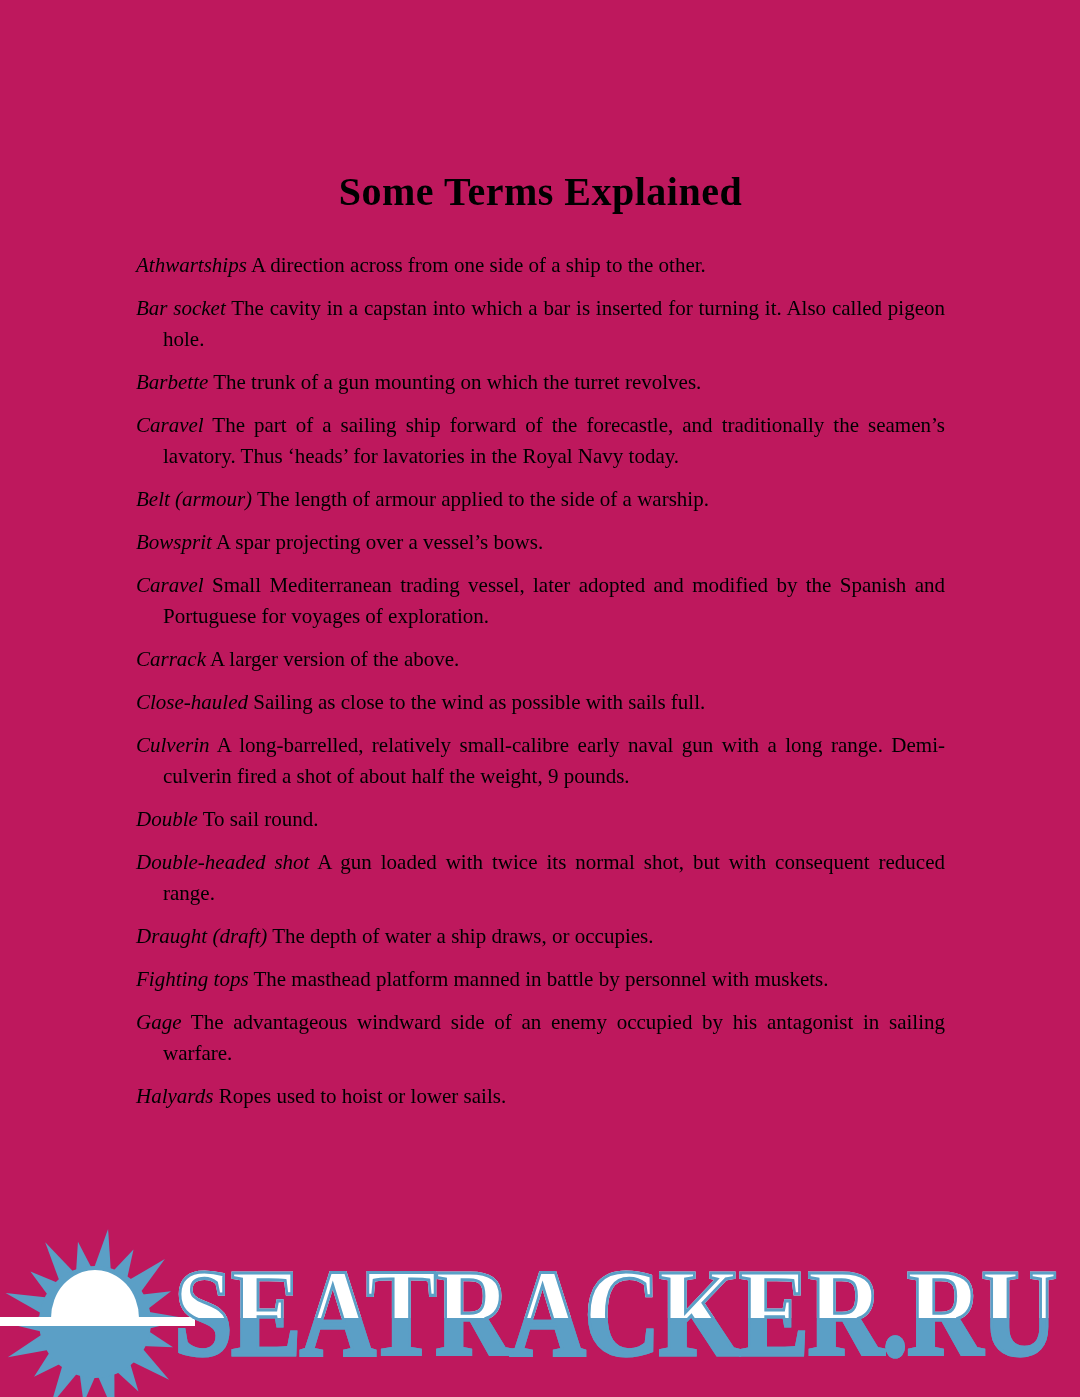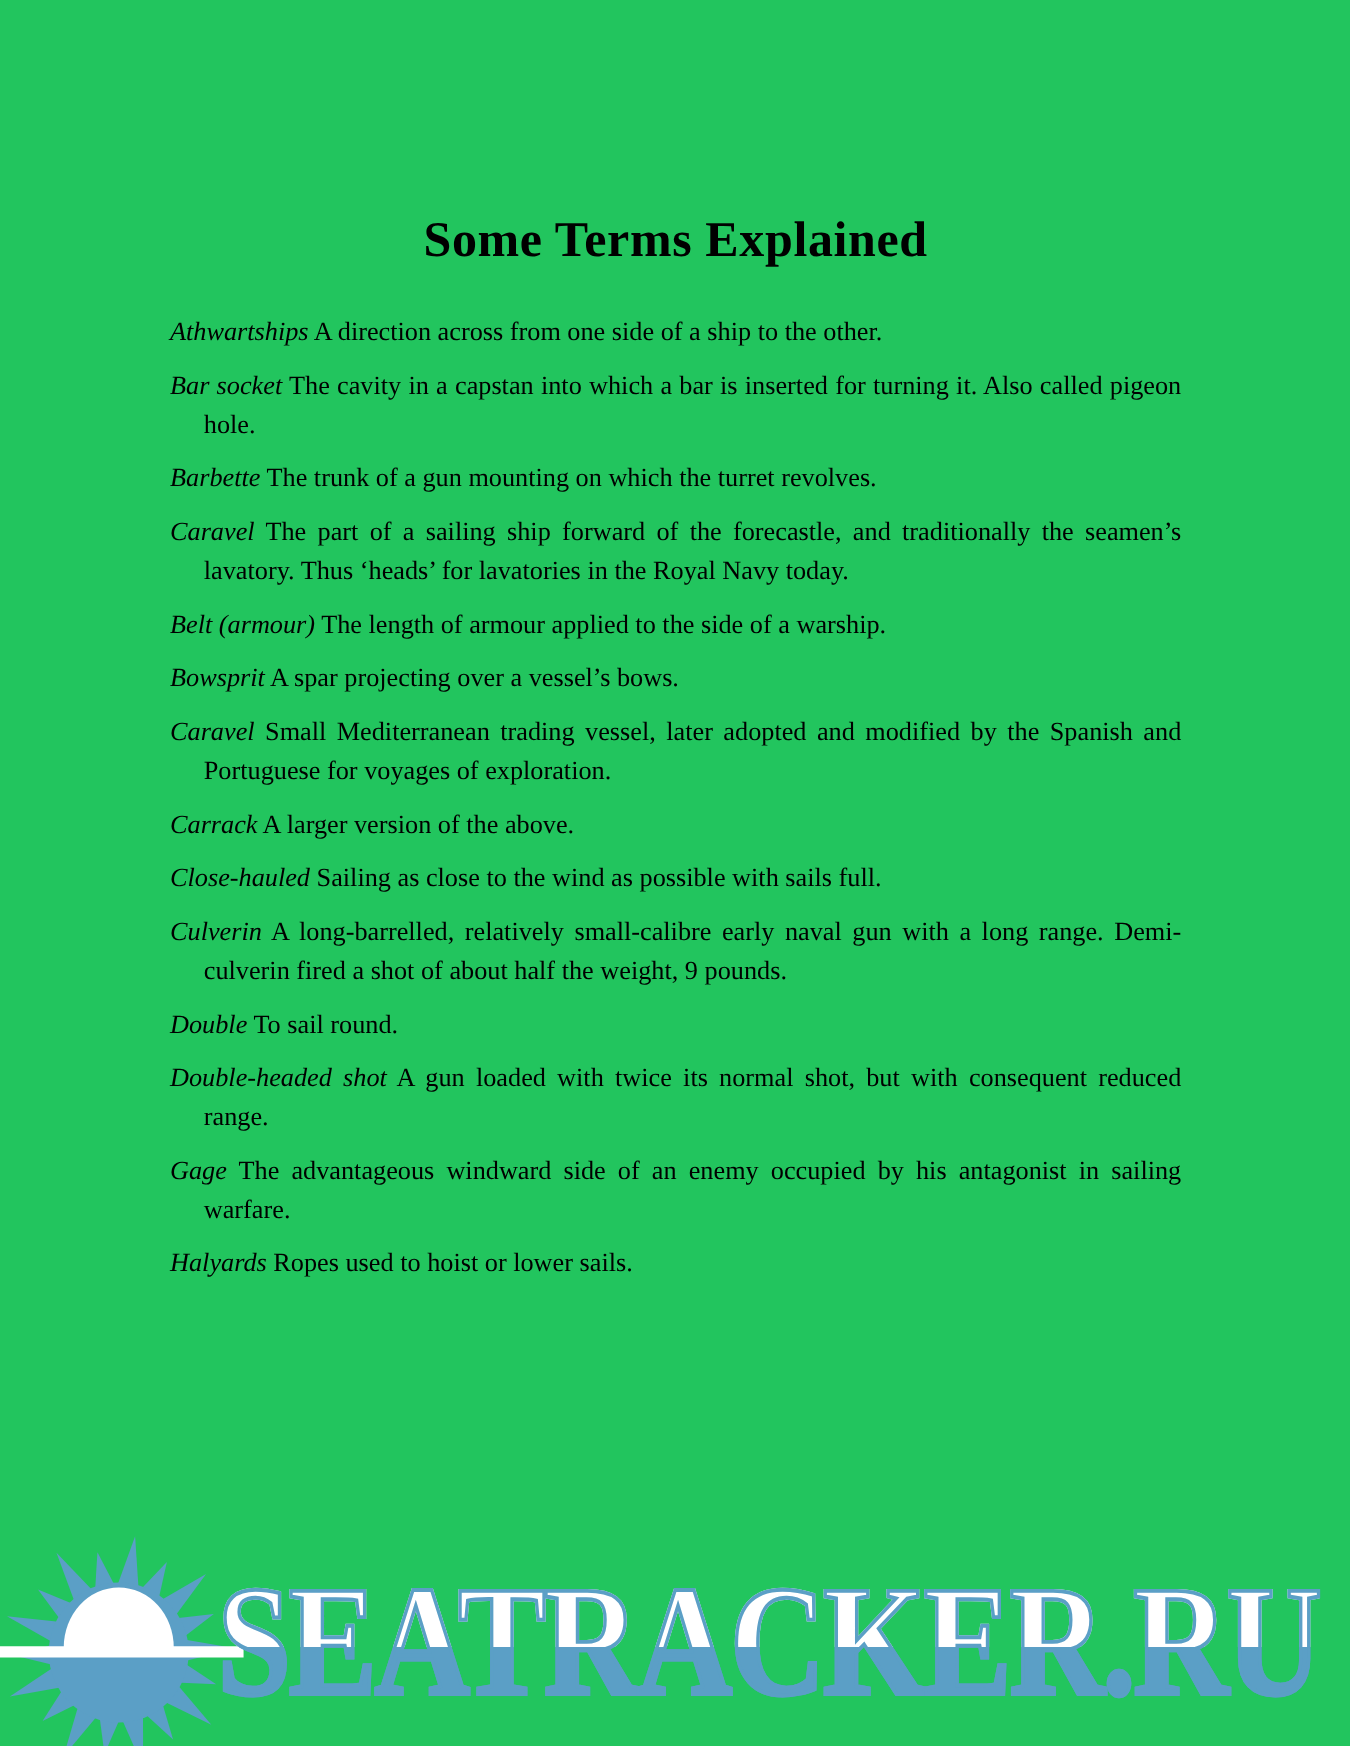--- a/index.html
+++ b/index.html
@@ -1,20 +1,20 @@
 <!DOCTYPE html>
 <html><head>
 <meta charset="utf-8">
 <style>
   html, body { margin: 0; padding: 0; background: #ffffff; }
   .page {
     position: relative;
     width: 1080px;
     height: 1397px;
-    background: #22c55e;
+    background: #be185d;
     overflow: hidden;
     font-family: "Liberation Serif", serif;
     color: #000000;
   }
   .content {
     position: absolute;
     left: 136px;
     top: 168px;
     width: 809px;
   }
@@ -99,21 +99,23 @@
   <p class="entry"><i class="term">Carrack</i> <span class="def">A larger version of the above.</span></p>
 
   <p class="entry"><i class="term">Close-hauled</i> <span class="def">Sailing as close to the wind as possible with sails full.</span></p>
 
   <p class="entry"><i class="term">Culverin</i> <span class="def">A long-barrelled, relatively small-calibre early naval gun with a long range. Demi-culverin fired a shot of about half the weight, 9 pounds.</span></p>
 
   <p class="entry"><i class="term">Double</i> <span class="def">To sail round.</span></p>
 
   <p class="entry"><i class="term">Double-headed shot</i> <span class="def">A gun loaded with twice its normal shot, but with consequent reduced range.</span></p>
 
+  <p class="entry"><i class="term">Draught (draft)</i> <span class="def">The depth of water a ship draws, or occupies.</span></p>
 
+  <p class="entry"><i class="term">Fighting tops</i> <span class="def">The masthead platform manned in battle by personnel with muskets.</span></p>
 
   <p class="entry"><i class="term">Gage</i> <span class="def">The advantageous windward side of an enemy occupied by his antagonist in sailing warfare.</span></p>
 
   <p class="entry"><i class="term">Halyards</i> <span class="def">Ropes used to hoist or lower sails.</span></p>
 </div>
   </div>
 
   <div class="watermark">
     <svg class="wm-sun" viewBox="-100 -100 200 200" xmlns="http://www.w3.org/2000/svg" aria-hidden="true">
       <g fill="#5b9fc6">

